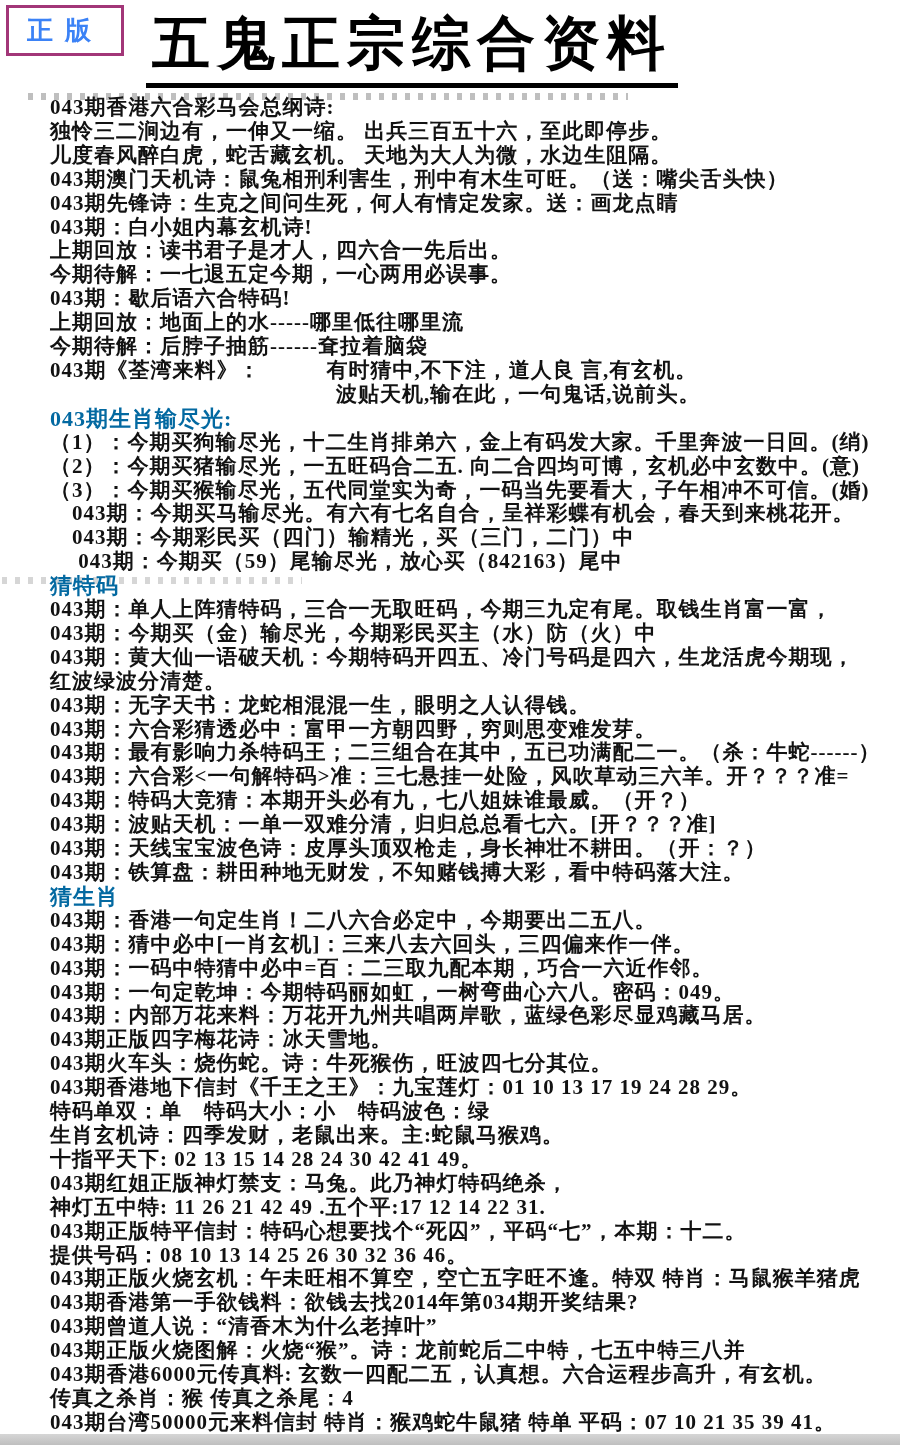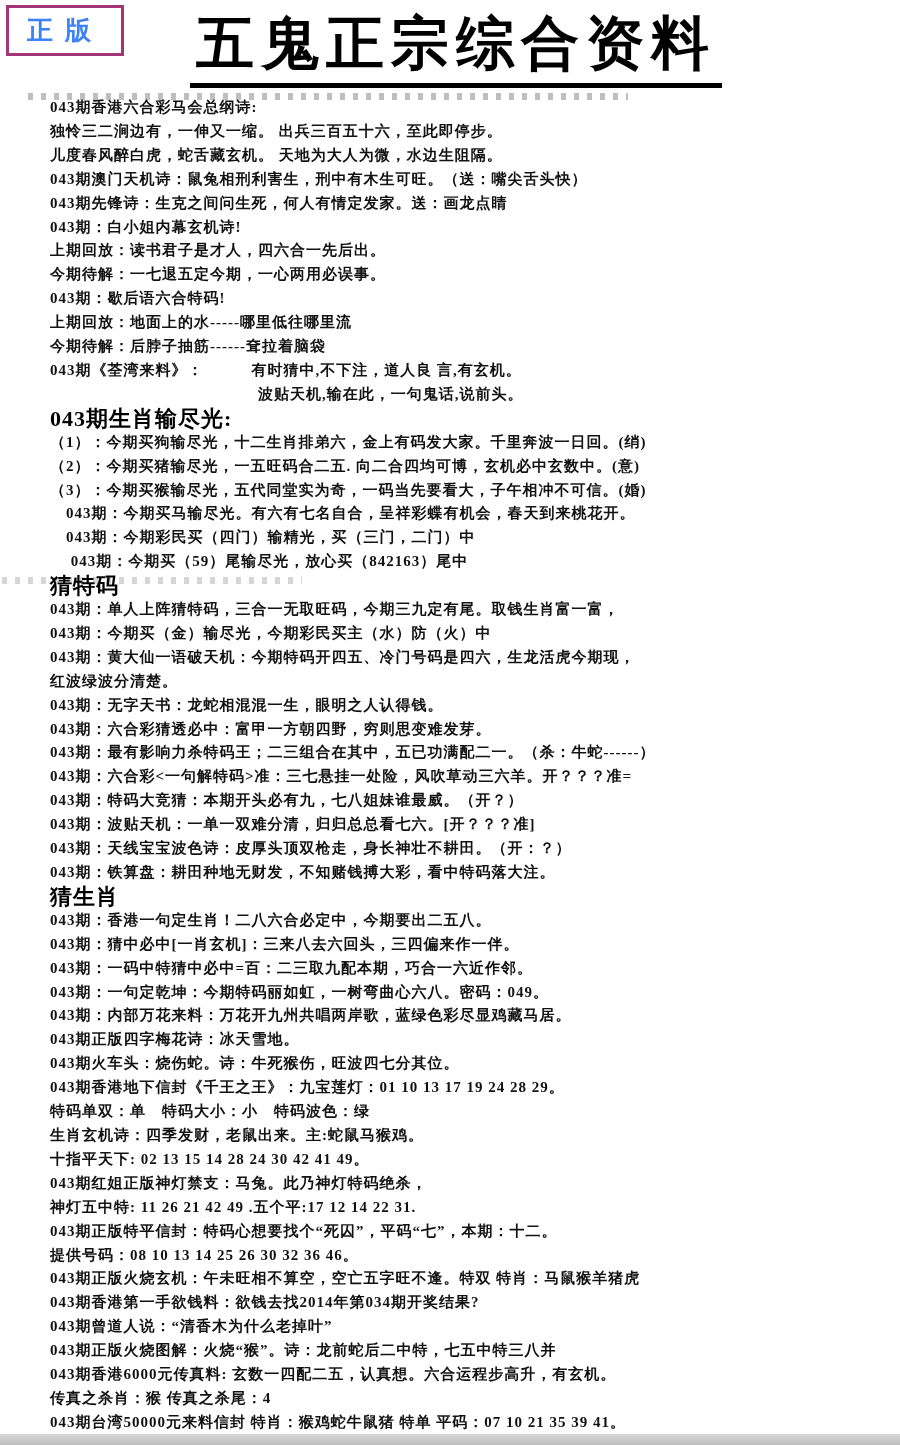--- a/index.html
+++ b/index.html
@@ -17,21 +17,20 @@
     position:absolute;left:6px;top:5px;
     border:3px solid #a23678;
     padding:5px 18px;
     font-size:26px;
     letter-spacing:12px;
     color:#3b82f6;
   }
   .title-wrap{
     position:absolute;left:0;top:8px;width:764px;
     text-align:center;
-    margin-left:44px;
   }
   .main-title{
     display:inline-block;
     margin-left:60px;
     font-size:58px;
     letter-spacing:7px;
     color:#000;
     border-bottom:5px solid #000;
     padding:0 6px 2px 6px;
     line-height:1.25;
@@ -47,27 +46,27 @@
   .artifact.a2{left:2px;top:577px;width:300px;opacity:.35;}
   .bottom-band{
     position:absolute;left:0;bottom:0;width:900px;height:11px;
     background:linear-gradient(180deg,#d6d6d6,#bfbfbf);
   }
   
   .content{
     position:absolute;left:0;top:96px;width:900px;
   }
   .line{
-    font-size:15px;
+    font-size:21px;
     line-height:23.9px;
     padding-left:50px;
     letter-spacing:1px;
     white-space:nowrap;
   }
-  .line.red{color:#000000;}
+  .line.red{color:#0369a1;}
   .line.hdr{font-size:22px;}
 </style>
 </head>
 <body>
 
 <div class="stamp">
   <span>正版</span>
 </div>
 
 <div class="title-wrap">

